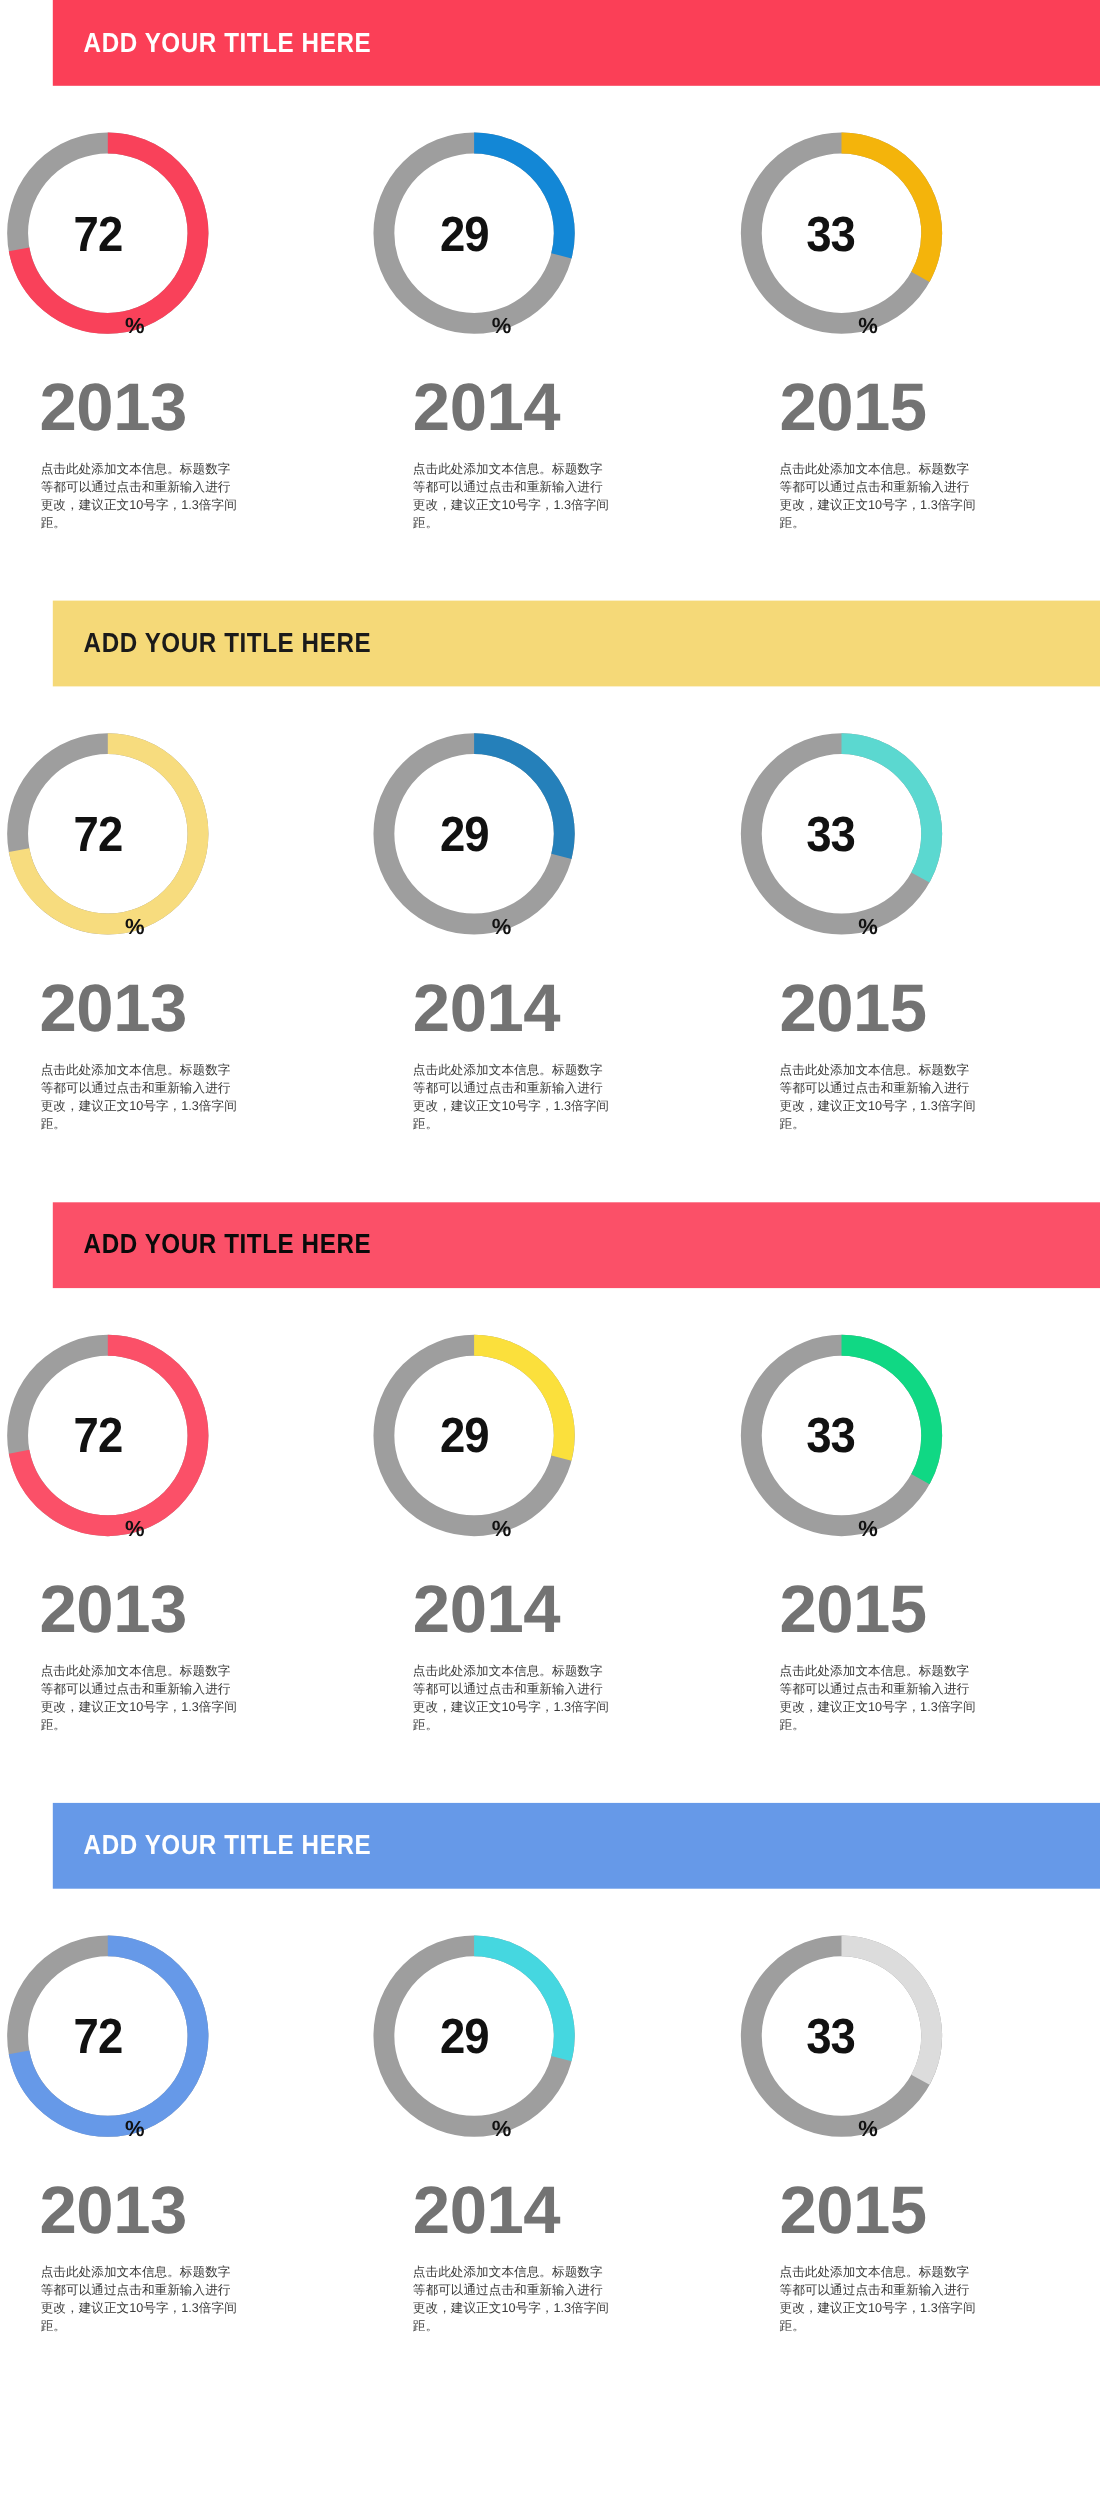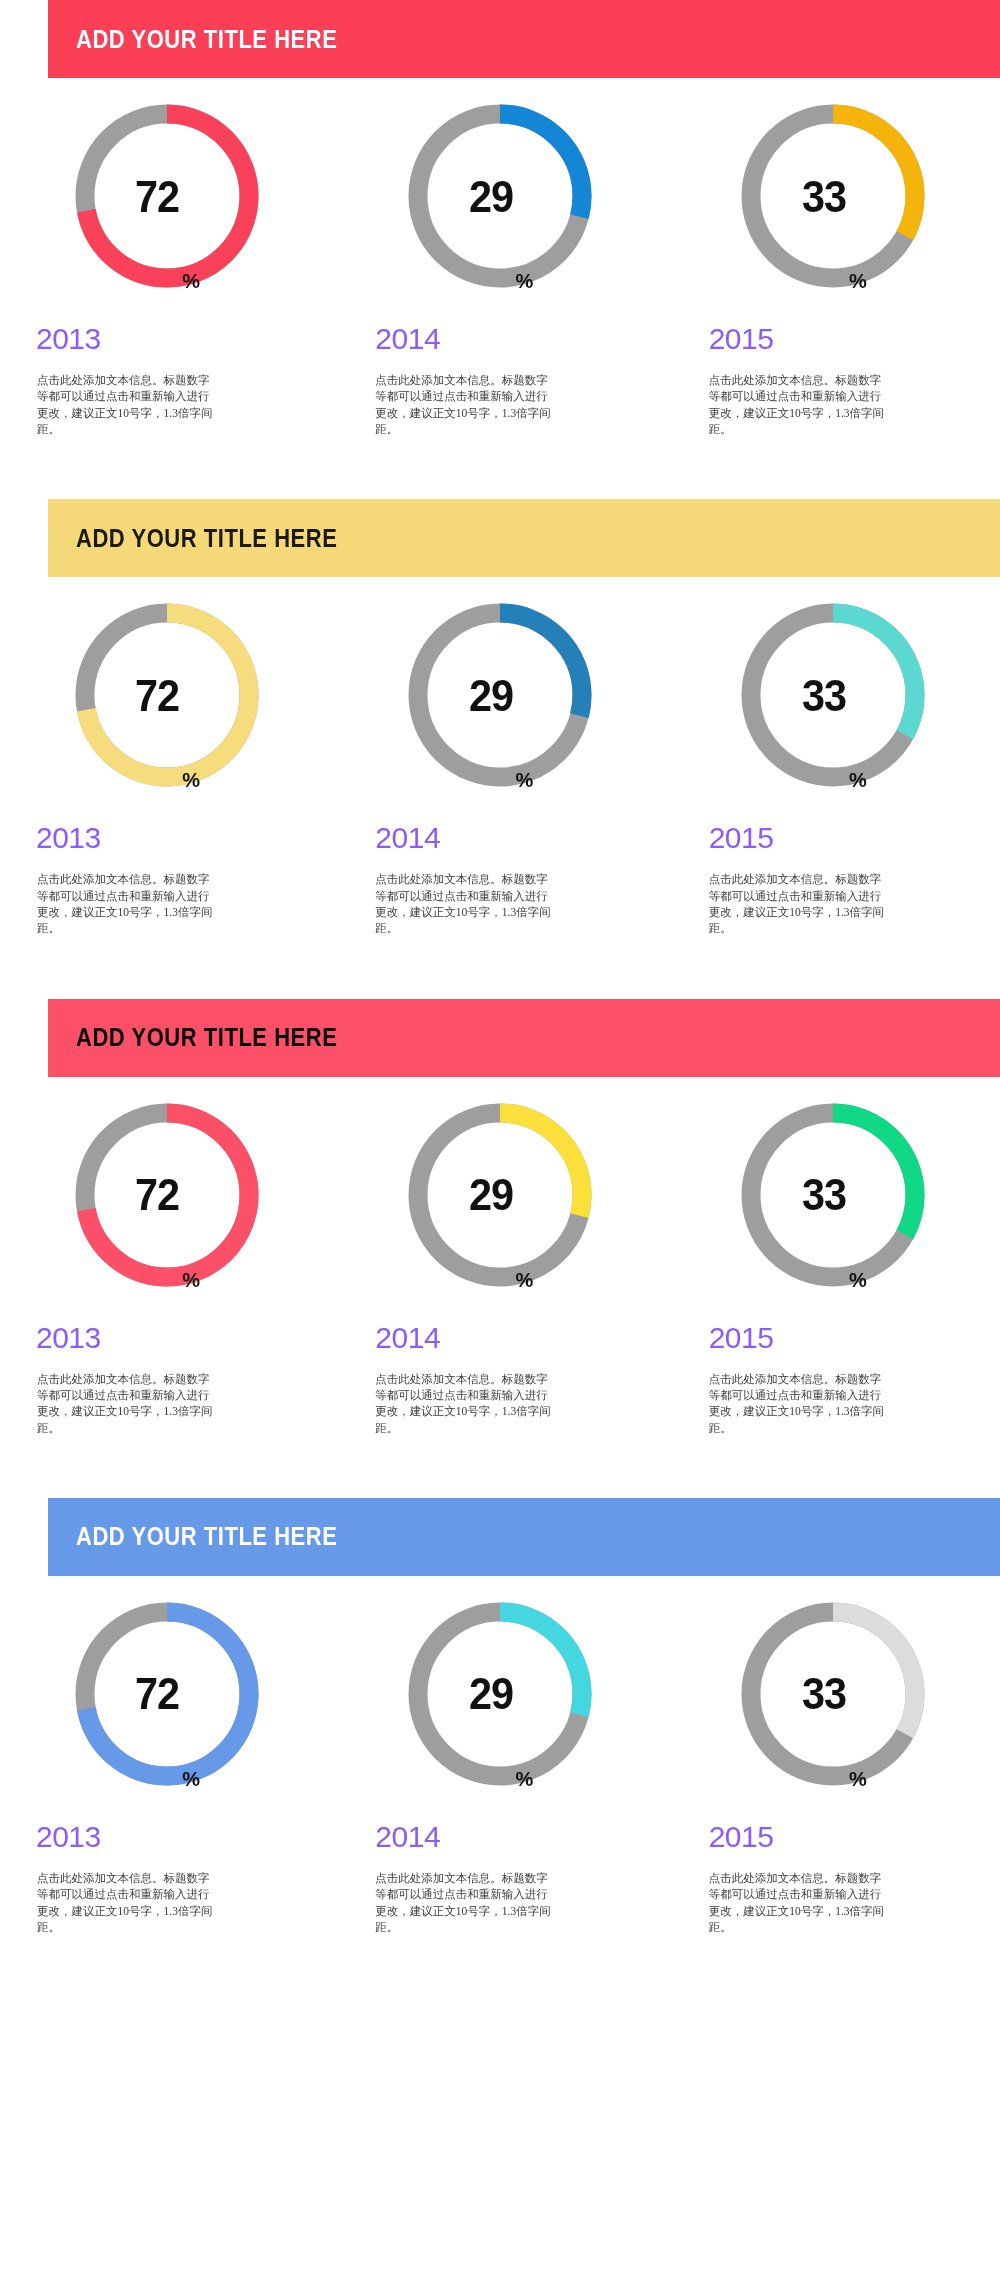--- a/index.html
+++ b/index.html
@@ -59,22 +59,21 @@
 
   .col {
     width: 333.33px;
     box-sizing: border-box;
     position: relative;
   }
 
   .donut-wrap {
     width: 100%;
     display: flex;
-    justify-content: center;
-    padding-top: 20px;
+    padding-top: 36px;
   }
 
   .donut {
     position: relative;
     width: 196px;
     height: 196px;
   }
 
   .donut svg {
     display: block;
@@ -109,31 +108,31 @@
     font-weight: bold;
     color: #111111;
     line-height: 1;
     align-self: flex-end;
     padding-bottom: 3px;
     margin-left: 1px;
   }
 
   .year {
     font-family: "Liberation Sans", "DejaVu Sans", sans-serif;
-    font-size: 30px;
-    font-weight: normal;
-    color: #8b5cf6;
+    font-size: 61px;
+    font-weight: bold;
+    color: #737373;
     line-height: 1;
     padding-top: 30px;
     padding-left: 36px;
     letter-spacing: -0.5px;
   }
 
   .blurb {
-    font-family: Liberation Serif, serif;
+    font-family: Liberation Sans, sans-serif;
     font-size: 11.5px;
     line-height: 1.42;
     color: #3a3a3a;
     padding-top: 18px;
     padding-left: 37px;
     width: 180px;
     word-break: break-all;
   }
 
   .col-2 .year, .col-2 .blurb { padding-left: 42px; }

